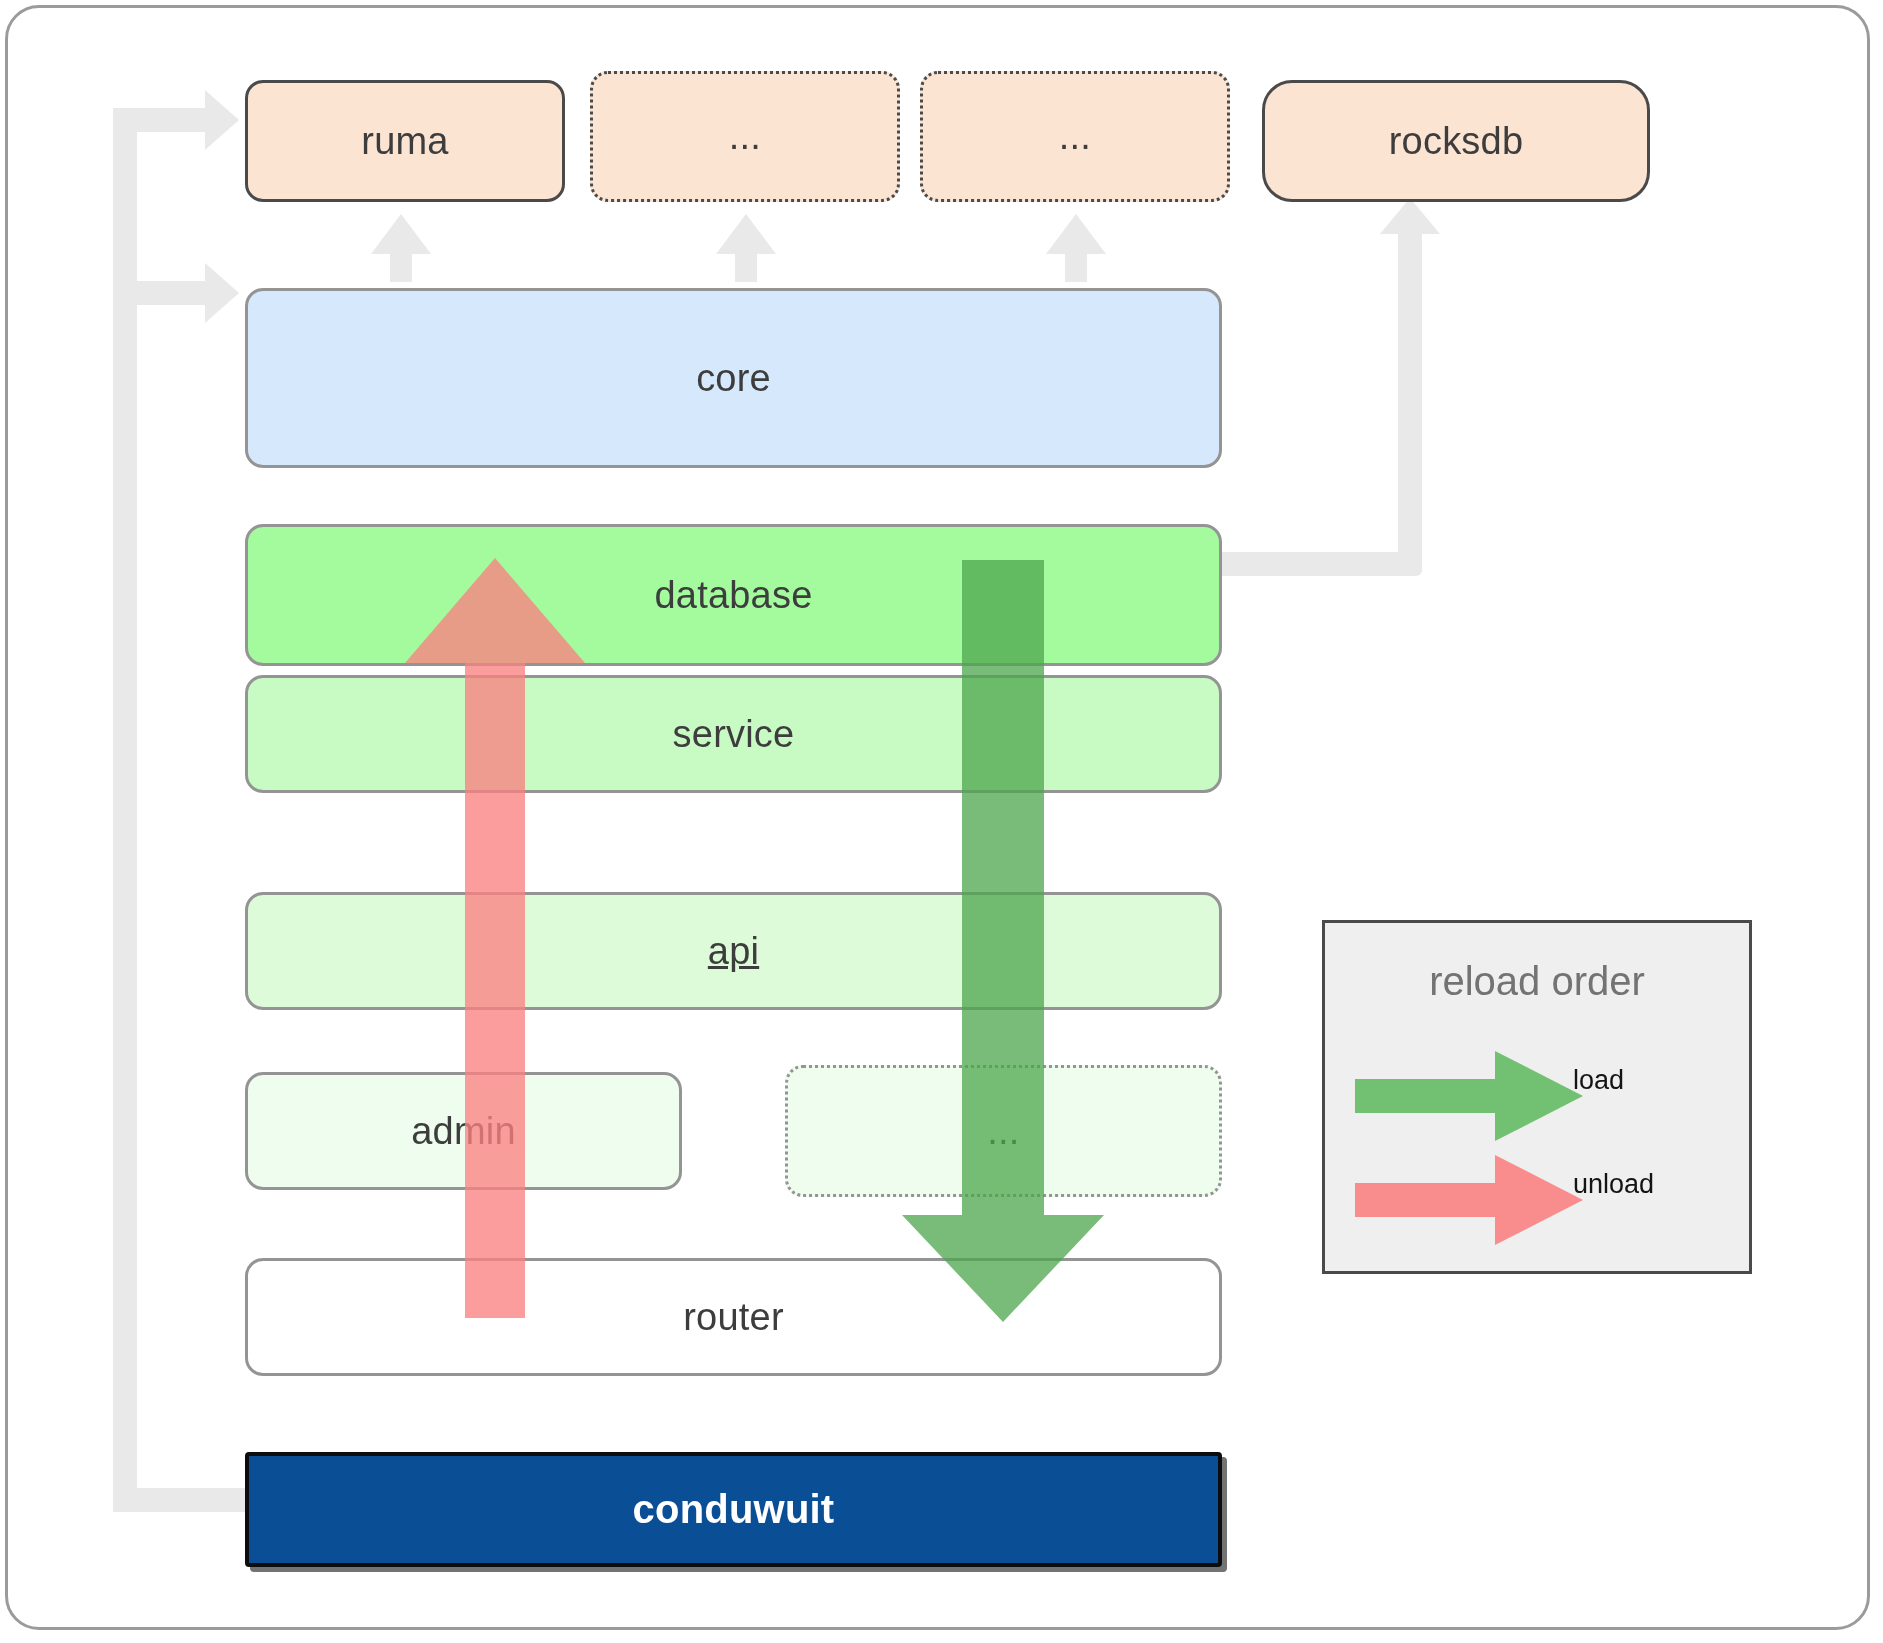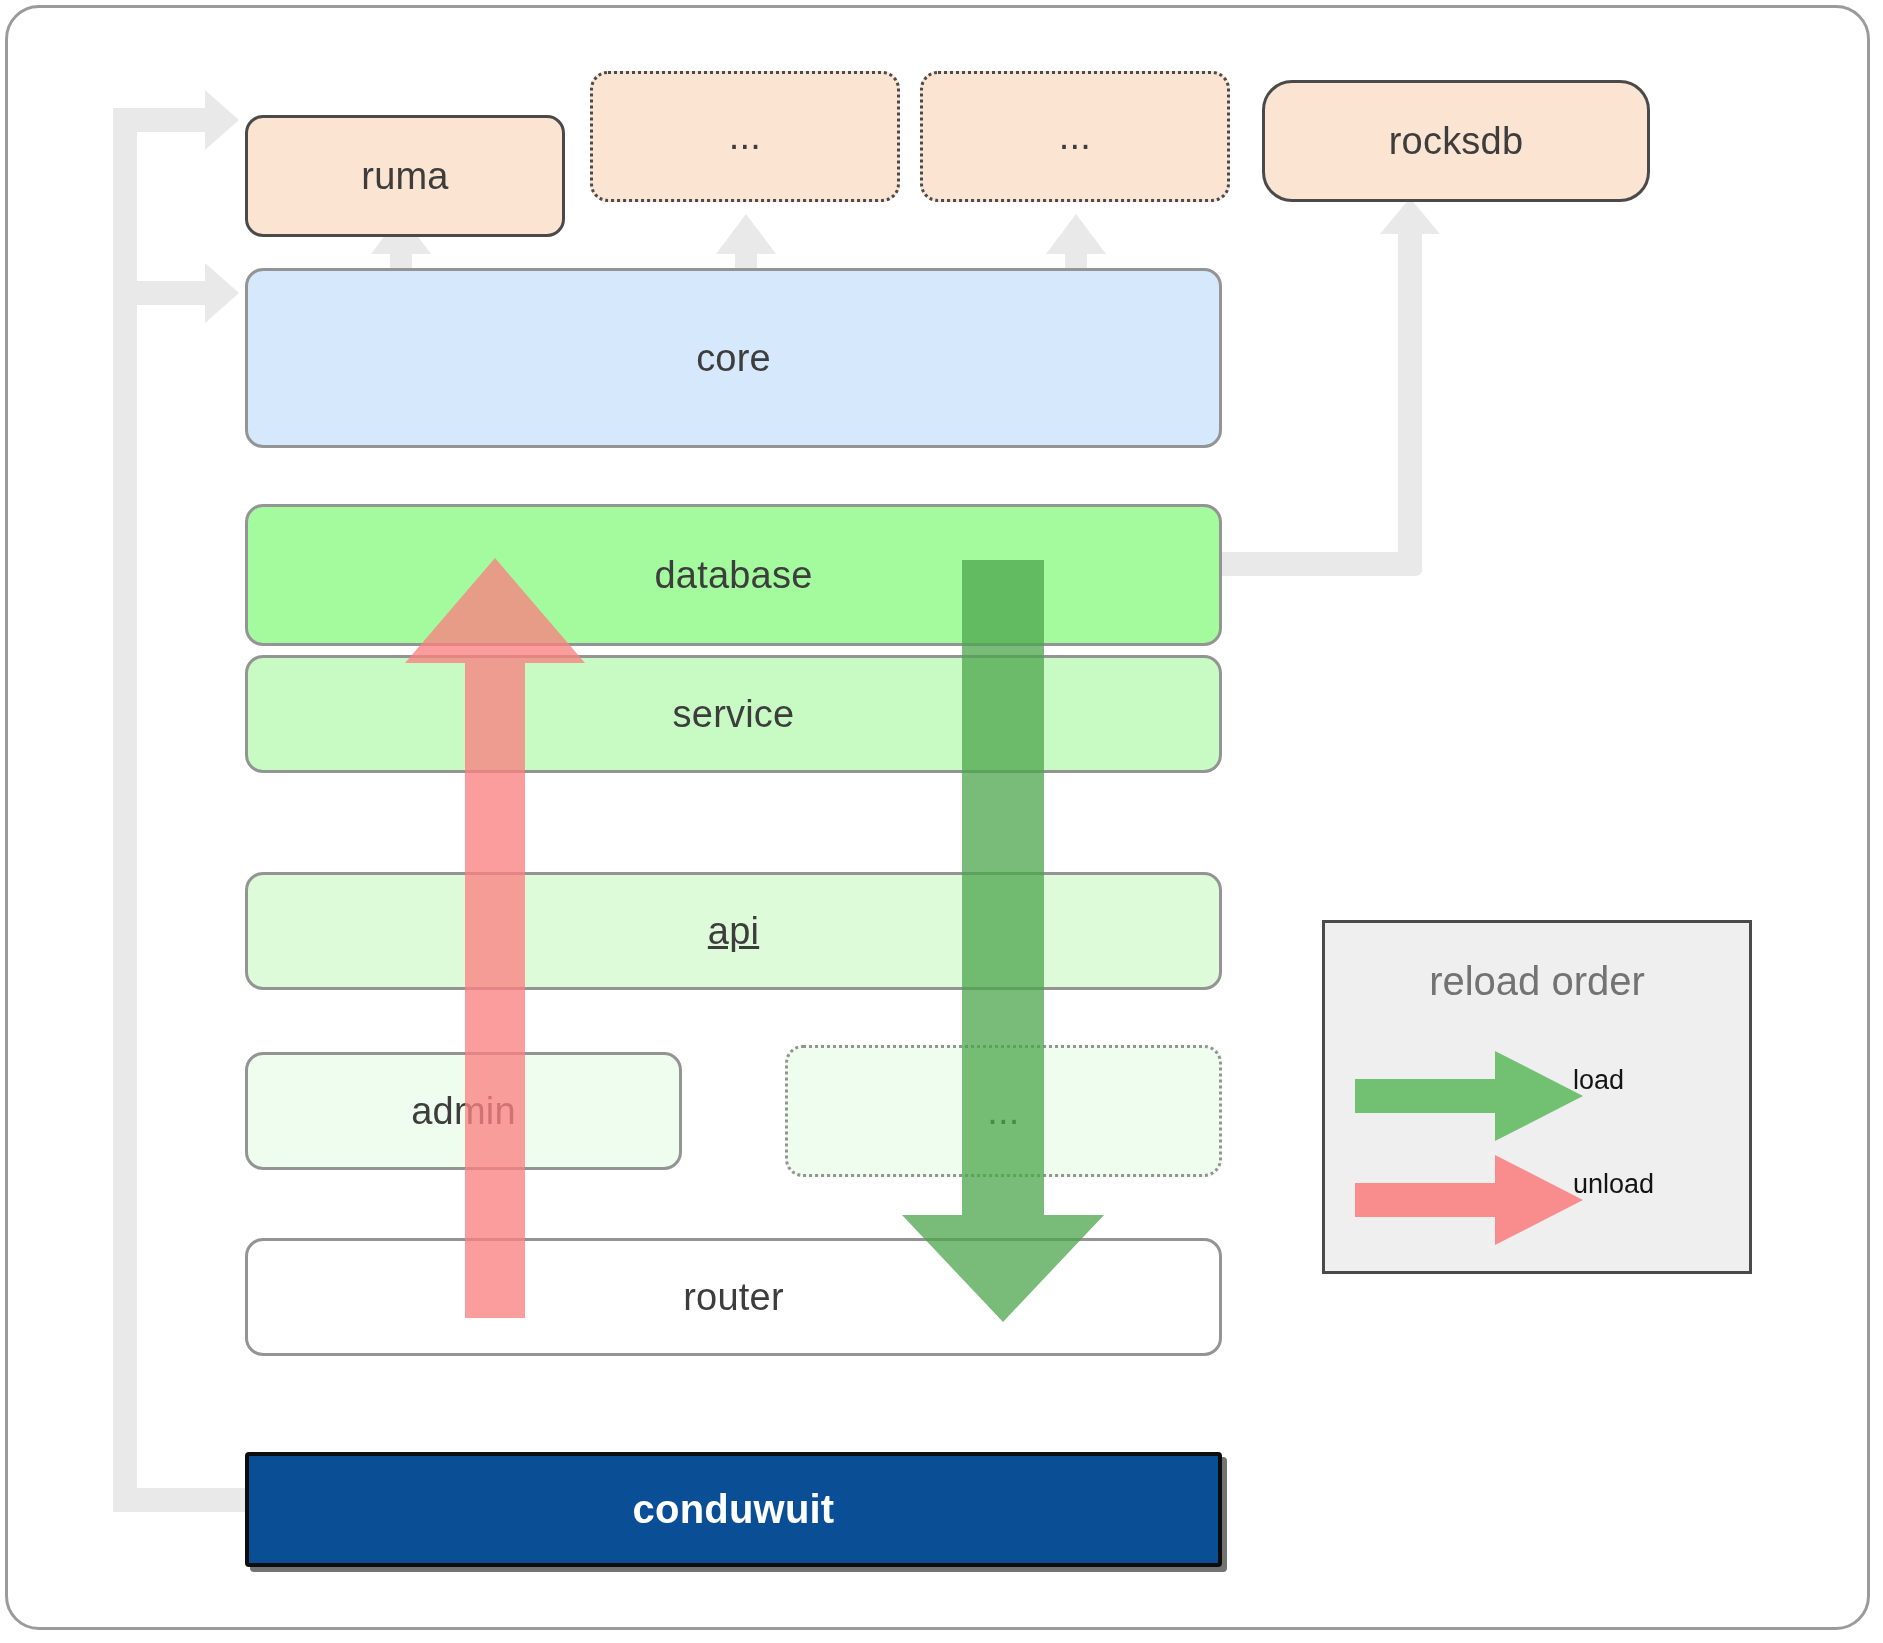--- a/index.html
+++ b/index.html
@@ -44,20 +44,21 @@
     border: 3px solid #4a4a4a;
     border-radius: 18px;
   }
   .dep.dashed {
     border: 3px dotted #4a4a4a;
   }
 
   .layer {
     border: 3px solid #949494;
     border-radius: 18px;
+    margin-top: 20px;
   }
   .layer.dashed { border: 3px dotted #949494; }
 
   #node-core  { background: #d6e8fb; }
   #node-database { background: #a3fb9e; }
   #node-service  { background: #c8fbc4; }
   #node-api      { background: #ddfbd9; text-decoration: underline; }
   #node-admin    { background: #effdee; }
   #node-dots-low { background: #effdee; }
   #node-router   { background: #ffffff; }
@@ -149,21 +150,21 @@
   </div>
   <div class="grey">
     <div class="grey-bar" style="left:735px; top:250px; width:22px; height:32px;"></div>
     <div class="grey-head-up" style="left:716px; top:214px; border-left-width:30px; border-right-width:30px; border-bottom-width:40px;"></div>
   </div>
   <div class="grey">
     <div class="grey-bar" style="left:1065px; top:250px; width:22px; height:32px;"></div>
     <div class="grey-head-up" style="left:1046px; top:214px; border-left-width:30px; border-right-width:30px; border-bottom-width:40px;"></div>
   </div>
 
-  <div class="node dep" id="node-ruma" style="left:245px; top:80px; width:320px; height:122px;margin-top:35px;">
+  <div class="node dep" id="node-ruma" style="left:245px; top:80px; width:320px; height:122px;">
     <span>ruma</span>
   </div>
 
   <div class="node dep dashed" id="node-dep-a" style="left:590px; top:71px; width:310px; height:131px;">
     <span class="dots">...</span>
   </div>
 
   <div class="node dep dashed" id="node-dep-b" style="left:920px; top:71px; width:310px; height:131px;">
     <span class="dots">...</span>
   </div>

